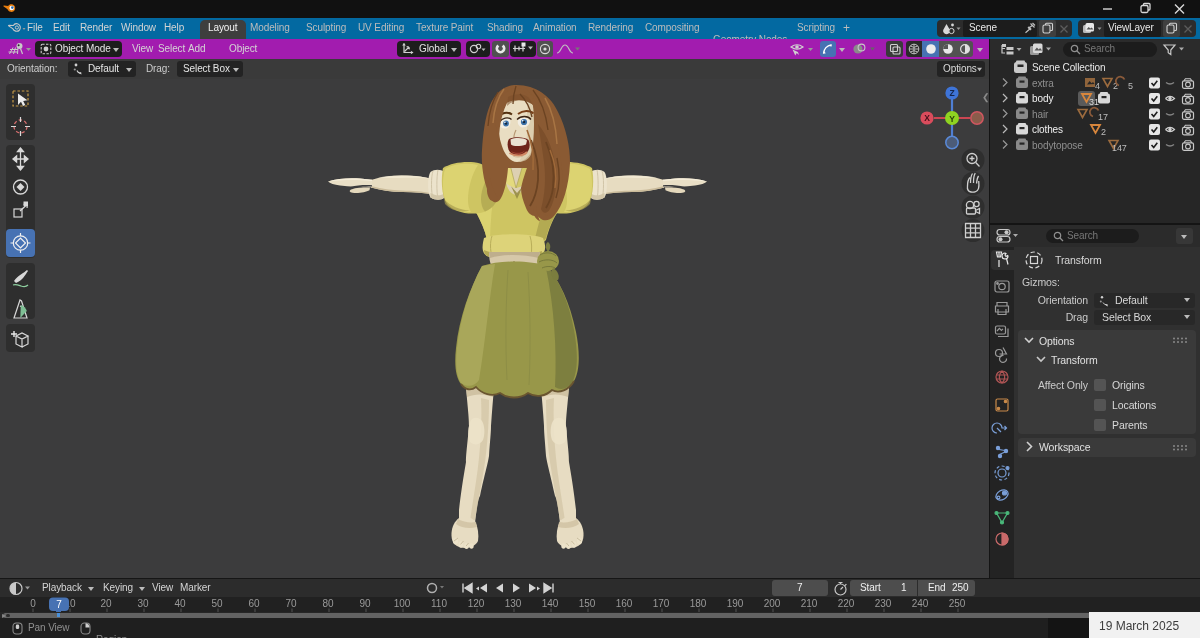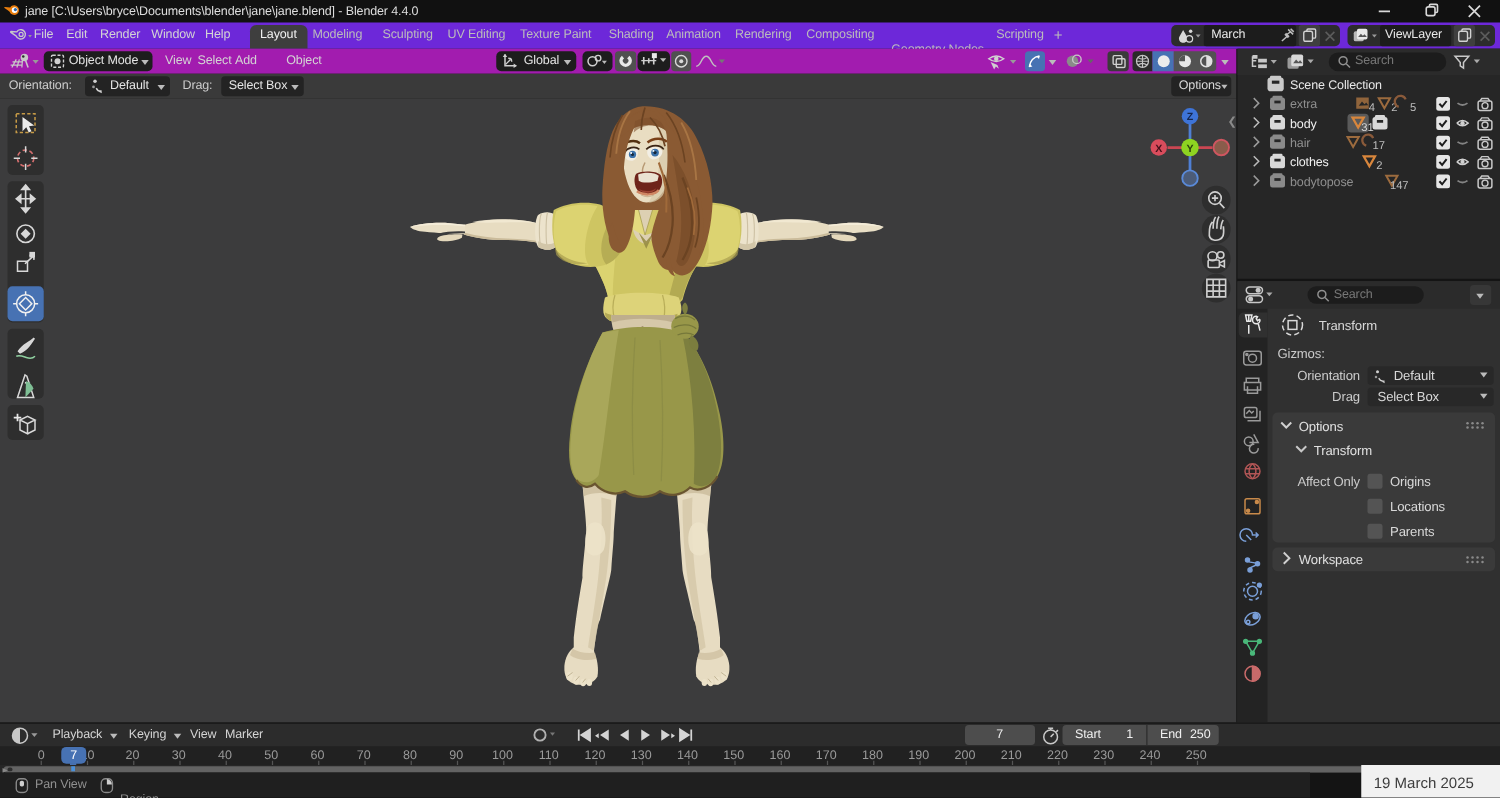--- a/index.html
+++ b/index.html
@@ -8,30 +8,29 @@
 svg{display:block}
 </style></head>
 <body>
 
 <div class="ab" style="left:0;top:0;width:1200px;height:18px;background:#111111">
   <svg class="ab" style="left:3px;top:3px" width="13" height="13" viewBox="0 0 13 13">
     <path d="M3.2,5.2 L0.6,3.4 C0.2,3.1 0.5,2.6 1.1,2.6 L5.2,2.9 C5.9,1.6 7.6,0.9 9.2,1.3 C11.3,1.8 12.6,3.8 12.1,5.9 C11.6,8 9.5,9.3 7.4,8.8 C6.1,8.5 5.1,7.6 4.7,6.4 Z" fill="#e87d0d"></path>
     <circle cx="8.7" cy="5" r="2.3" fill="#fff"></circle>
     <circle cx="9.3" cy="4.6" r="1.3" fill="#2a6db2"></circle>
   </svg>
-  <div class="ab txt" style="left:20px;top:4px;color:#dedede;font-size:10px">jane [C:\Users\bryce\Documents\blender\jane\jane.blend] - Blender 4.4.0</div>
   <svg class="ab" style="left:1098px;top:0" width="100" height="18" viewBox="0 0 100 18">
     <path d="M5,9 H14" stroke="#d8d8d8" stroke-width="1.4"></path>
     <rect x="43" y="5.5" width="7" height="7" rx="1.5" fill="none" stroke="#d8d8d8" stroke-width="1.3"></rect>
     <path d="M45.5,5.5 V4.5 Q45.5,3.5 46.5,3.5 H51 Q52,3.5 52,4.5 V9 Q52,10 51,10 H50" fill="none" stroke="#d8d8d8" stroke-width="1.3"></path>
     <path d="M77,4.5 L86,13.5 M86,4.5 L77,13.5" stroke="#d8d8d8" stroke-width="1.4"></path>
   </svg>
 </div>
 
-<div class="ab" style="left:0;top:18px;width:1200px;height:21px;background:#6d28d9">
+<div class="ab" style="left:0;top:18px;width:1200px;height:21px;background:#0369a1">
   <svg class="ab" style="left:7px;top:4px" width="20" height="14" viewBox="0 0 20 14">
     <path d="M4.6,5.9 L1.7,3.9 C1.3,3.6 1.5,3.2 2.0,3.2 L6.4,3.5 C7.1,2.2 8.7,1.4 10.3,1.8 C12.4,2.3 13.7,4.3 13.2,6.3 C12.7,8.4 10.7,9.6 8.6,9.1 C7.3,8.8 6.3,7.9 5.9,6.8 Z" fill="none" stroke="#c8c8c8" stroke-width="1.1"></path>
     <circle cx="9.9" cy="5.5" r="1.6" fill="none" stroke="#c8c8c8" stroke-width="1"></circle>
     <path d="M15.5,6 l3,0 l-1.5,2 z" fill="#9a9a9a"></path>
   </svg>
   <div class="ab txt" style="left:27px;top:4px">File</div>
   <div class="ab txt" style="left:53px;top:4px">Edit</div>
   <div class="ab txt" style="left:80px;top:4px">Render</div>
   <div class="ab txt" style="left:121px;top:4px">Window</div>
   <div class="ab txt" style="left:164px;top:4px">Help</div>
@@ -50,21 +49,21 @@
   <div class="ab txt" style="left:843px;top:3px;color:#bcbcbc;font-size:12px">+</div>
 
   <div class="ab" style="left:937px;top:2px;width:135px;height:17px;background:#2c2c2c;border-radius:4px"></div>
   <svg class="ab" style="left:941px;top:4px" width="21" height="13" viewBox="0 0 21 13">
     <path d="M5.5,2 L8.5,7.2 A3.4,3.4 0 1 1 2.6,7.2 Z" fill="#d8d8d8"></path>
     <circle cx="10.5" cy="9" r="2.6" fill="#2c2c2c" stroke="#d8d8d8" stroke-width="1"></circle>
     <circle cx="11.5" cy="3" r="1.4" fill="#d8d8d8"></circle>
     <path d="M15.5,5.5 l4,0 l-2,2.4 z" fill="#9a9a9a"></path>
   </svg>
   <div class="ab" style="left:963px;top:2px;width:74px;height:17px;background:#1c1c1c;border-radius:2px"></div>
-  <div class="ab txt" style="left:969px;top:4px;color:#e8e8e8">March</div>
+  <div class="ab txt" style="left:969px;top:4px;color:#e8e8e8">Scene</div>
   <svg class="ab" style="left:1024px;top:4px" width="12" height="12" viewBox="0 0 12 12">
     <path d="M6.5,1.5 L10.5,5.5 M8.5,1 L11,3.5 M8,3.8 L4.8,6 M5.8,7 L1.5,10.8" stroke="#bdbdbd" stroke-width="1.2" fill="none"></path>
     <path d="M4.2,5 L7,7.8" stroke="#bdbdbd" stroke-width="2"></path>
   </svg>
   <div class="ab" style="left:1039px;top:2px;width:17px;height:17px;background:#3f3f3f;border-radius:2px"></div>
   <svg class="ab" style="left:1042px;top:4px" width="12" height="12" viewBox="0 0 12 12">
     <rect x="1" y="3" width="7" height="8" rx="1.5" fill="none" stroke="#d2d2d2" stroke-width="1.1"></rect>
     <path d="M3.5,3 V2.2 Q3.5,1.2 4.5,1.2 H9.5 Q10.5,1.2 10.5,2.2 V7.5 Q10.5,8.5 9.5,8.5 H8.2" fill="none" stroke="#d2d2d2" stroke-width="1.1"></path>
   </svg>
   <svg class="ab" style="left:1059px;top:6px" width="10" height="10" viewBox="0 0 10 10">

